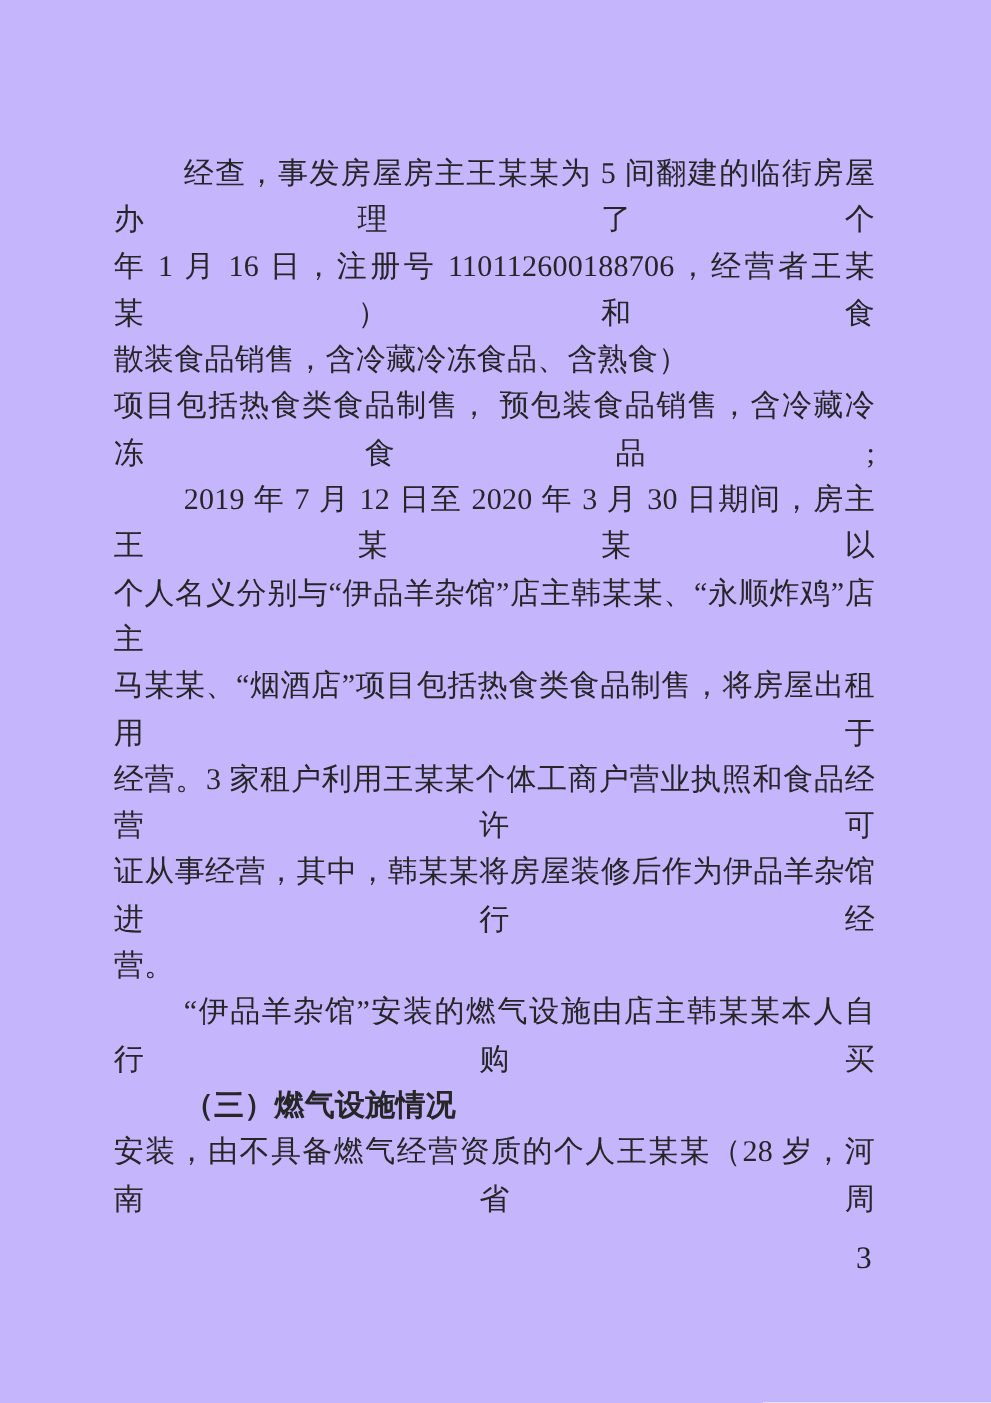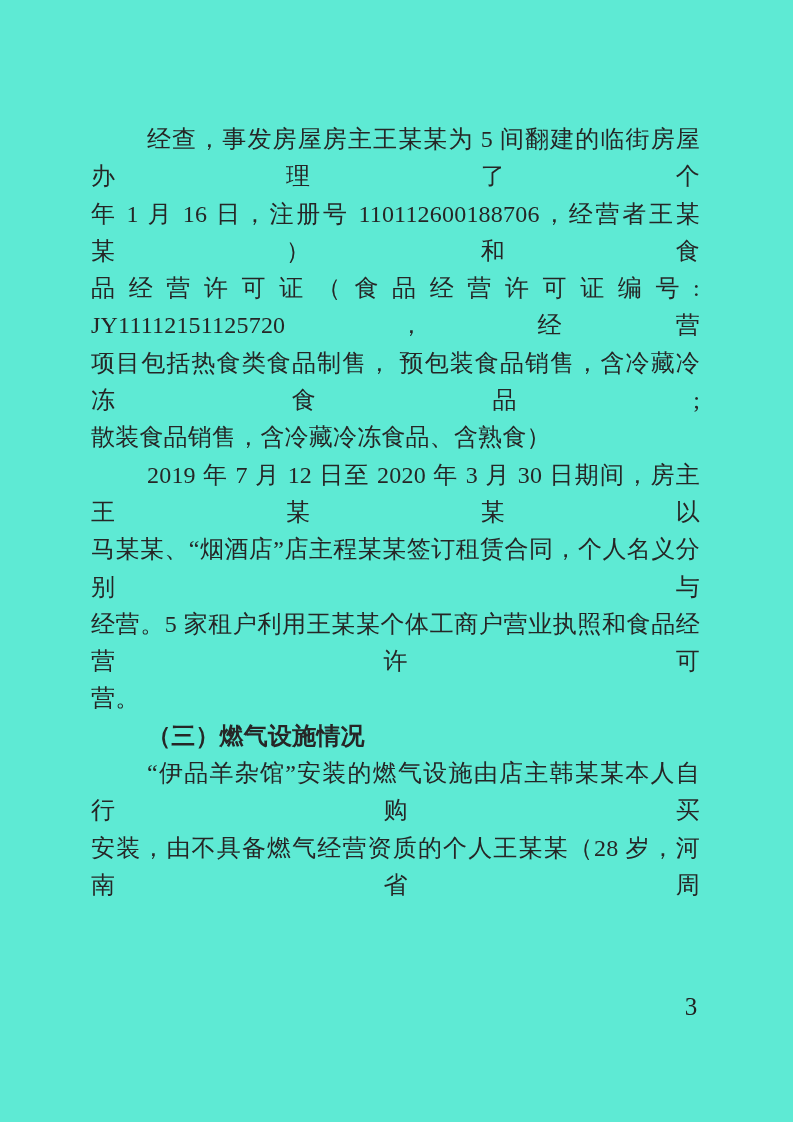--- a/index.html
+++ b/index.html
@@ -4,21 +4,21 @@
 <style>
   html, body {
     margin: 0;
     padding: 0;
     background: #ffffff;
   }
   .page {
     position: relative;
     width: 793px;
     height: 1122px;
-    background: #5eead4;
+    background: #c4b5fd;
     overflow: hidden;
     font-family: "Liberation Serif", "DejaVu Serif", serif;
     color: #262626;
   }
   .text-block {
     position: absolute;
     left: 91px;
     top: 121px;
     width: 609px;
   }
@@ -51,25 +51,26 @@
     color: #222222;
   }
 </style>
 </head>
 <body>
 
 <div class="page">
   <div class="text-block">
       <div class="line indent">经查，事发房屋房主王某某为 5 间翻建的临街房屋办理了个</div>
       <div class="line">年 1 月 16 日，注册号 110112600188706，经营者王某某）和食</div>
-      <div class="line">品经营许可证（食品经营许可证编号: JY11112151125720，经营</div>
+      <div class="line no-stretch">散装食品销售，含冷藏冷冻食品、含熟食）</div>
       <div class="line">项目包括热食类食品制售， 预包装食品销售，含冷藏冷冻食品;</div>
-      <div class="line no-stretch">散装食品销售，含冷藏冷冻食品、含熟食）</div>
       <div class="line indent">2019 年 7 月 12 日至 2020 年 3 月 30 日期间，房主王某某以</div>
-      <div class="line">马某某、“烟酒店”店主程某某签订租赁合同，个人名义分别与</div>
-      <div class="line">经营。5 家租户利用王某某个体工商户营业执照和食品经营许可</div>
+      <div class="line">个人名义分别与“伊品羊杂馆”店主韩某某、“永顺炸鸡”店主</div>
+      <div class="line">马某某、“烟酒店”项目包括热食类食品制售，将房屋出租用于</div>
+      <div class="line">经营。3 家租户利用王某某个体工商户营业执照和食品经营许可</div>
+      <div class="line">证从事经营，其中，韩某某将房屋装修后作为伊品羊杂馆进行经</div>
       <div class="line no-stretch">营。</div>
+      <div class="line indent">“伊品羊杂馆”安装的燃气设施由店主韩某某本人自行购买</div>
       <div class="line indent no-stretch heading">（三）燃气设施情况</div>
-      <div class="line indent">“伊品羊杂馆”安装的燃气设施由店主韩某某本人自行购买</div>
       <div class="line">安装，由不具备燃气经营资质的个人王某某（28 岁，河南省周</div>
     </div>
   <div class="page-number">3</div>
 </div>
 
 </body></html>

